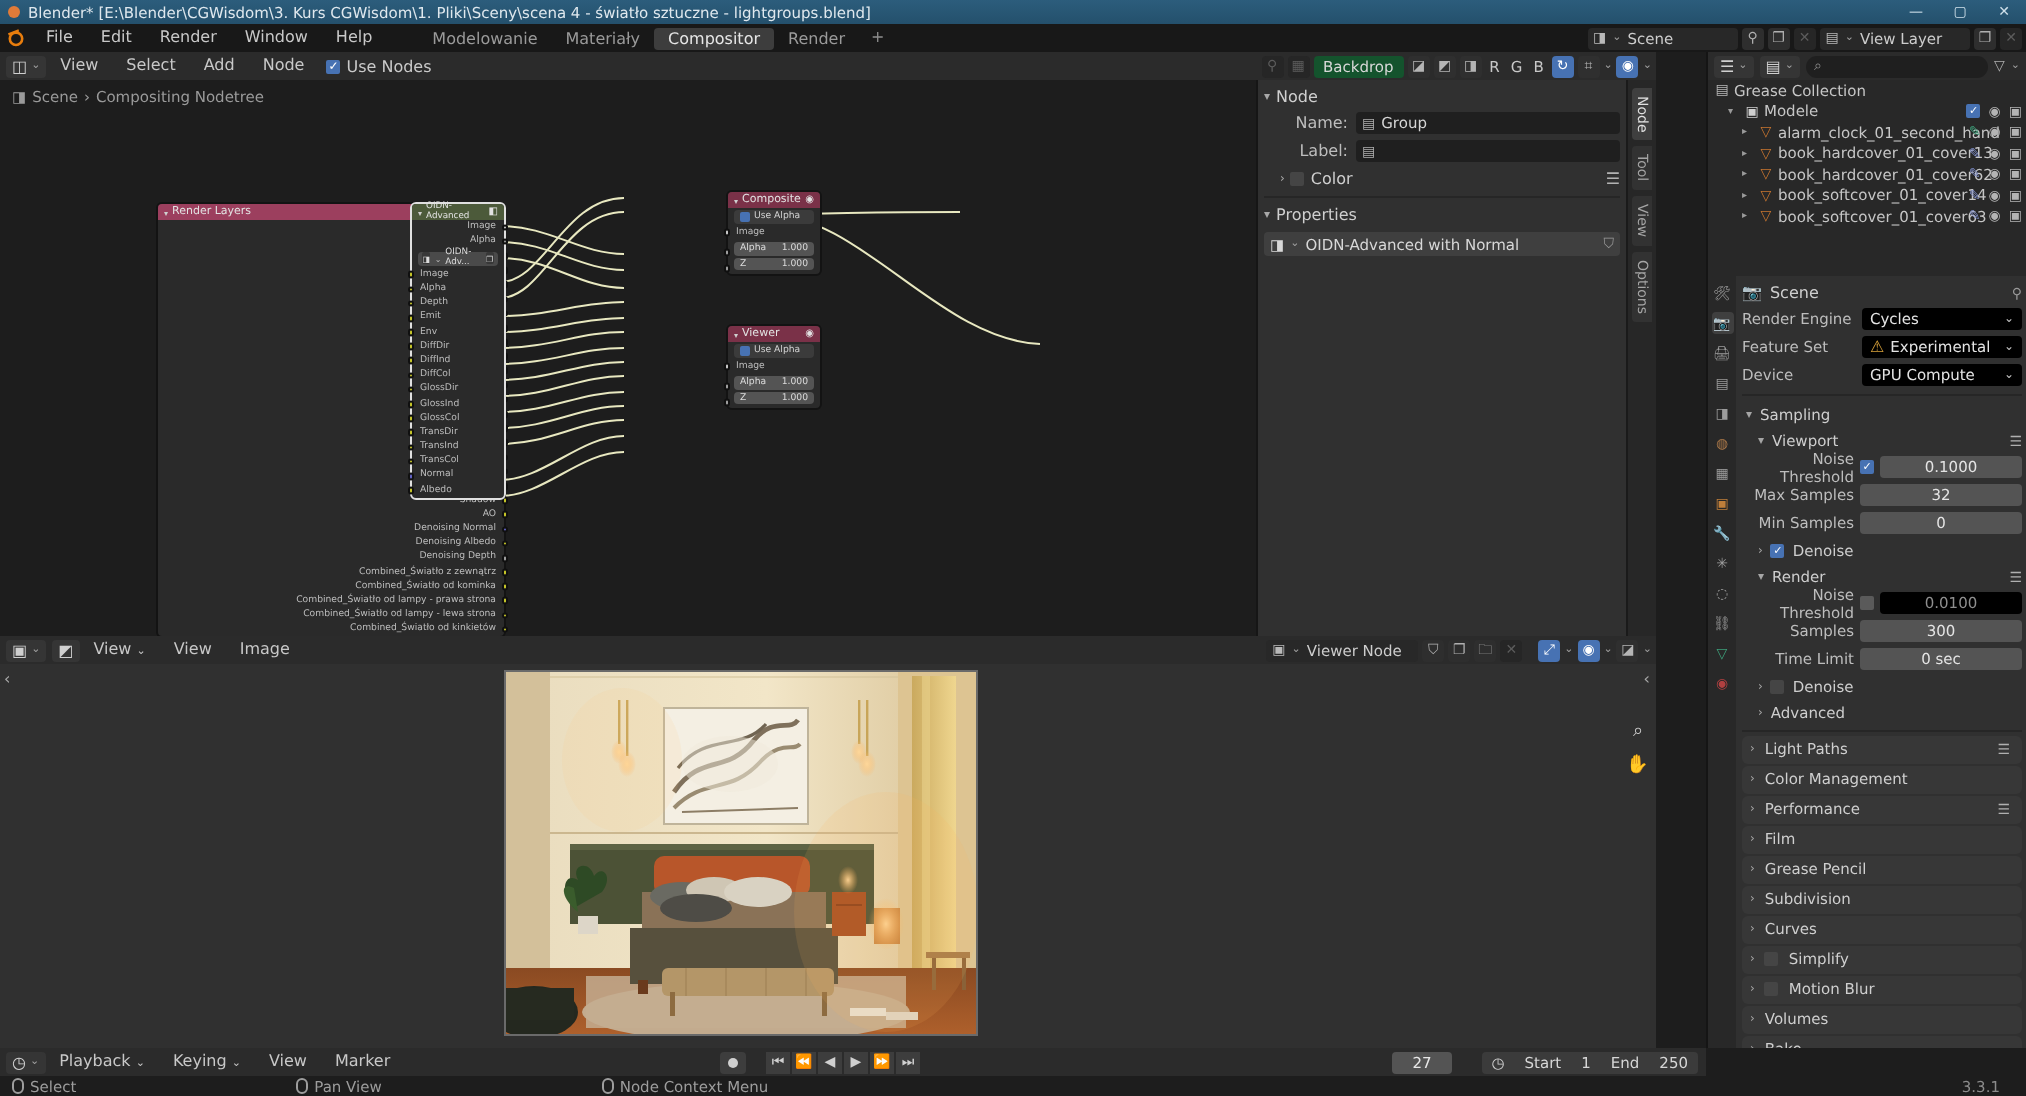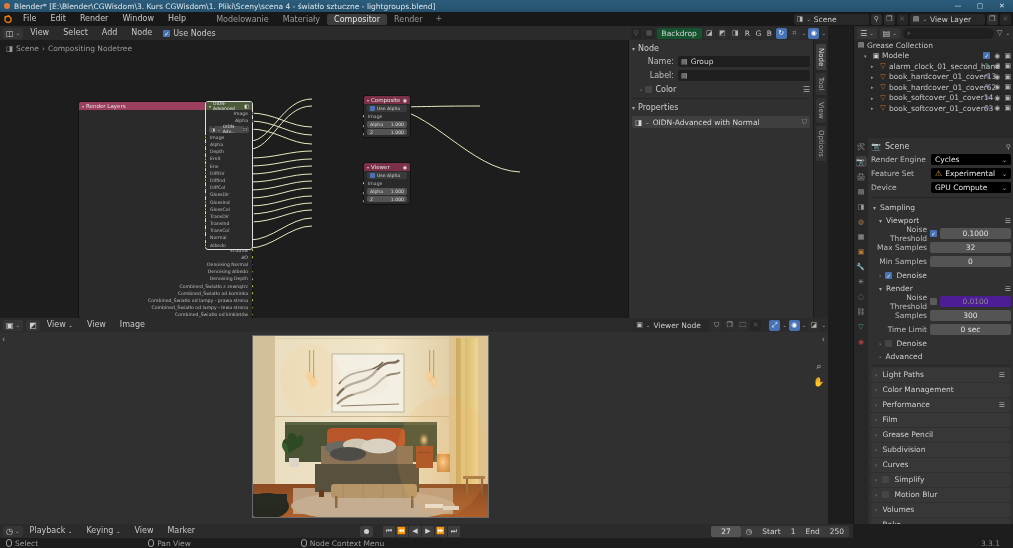--- a/index.html
+++ b/index.html
@@ -222,21 +222,21 @@
   }
   .tl-center {
     position:absolute; left:360px; top:0; height:14px; display:flex; align-items:center; gap:1px;
   }
   .rec-btn { width:13px; height:11px; background:#3d3d3d; border-radius:2px;
              display:flex; align-items:center; justify-content:center; }
   .rec-dot { width:5px;height:5px;border-radius:50%;background:#d0d0d0; }
   .trans-btn { width:12px; height:11px; display:flex; align-items:center; justify-content:center;
                font-size:7px; color:#d0d0d0; background:#3d3d3d; }
   .tl-right {
-    position:absolute; right:0; top:0; height:14px; display:flex; align-items:center; gap:0; padding-right:4px;
+    position:absolute; right:0; top:0; height:14px; display:flex; align-items:center; gap:15px; padding-right:4px;
   }
   .frame-field { height:11px; background:#545454; border-radius:2px; padding:0 10px;
                  display:flex; align-items:center; font-size:7.5px; color:#e8e8e8; }
   .se-group { height:11px; background:#3b3b3b; border-radius:2px; display:flex;
               align-items:center; gap:0; font-size:7.5px; color:#d6d6d6; }
   .se-group span { padding:0 5px; }
 
   
   .statusbar {
     position:absolute; left:0; top:538px; width:1013px; height:10px;
@@ -299,21 +299,21 @@
   .pfield .chev { font-size:6px; color:#c2c2c2; }
   .pfield .warn { color:#d8a13a; margin-right:3px; font-size:8px; }
   .pvalue-row {
     display:flex; align-items:center; height:13px; gap:3px; margin-bottom:1px;
   }
   .pvlabel { width:56px; text-align:right; font-size:7.5px; color:#bdbdbd; }
   .pvfield {
     flex:1; height:11px; background:#545454; border-radius:2px; display:flex;
     align-items:center; justify-content:center; font-size:7.5px; color:#e4e4e4;
   }
-  .pvfield.dim { background:#4c1d95; color:#8e8e8e; }
+  .pvfield.dim { background:#000000; color:#8e8e8e; }
   .sec-hdr {
     display:flex; align-items:center; gap:4px; height:13px; font-size:7.5px; color:#cecece;
     padding-left:2px;
   }
   .sec-hdr .caret { font-size:6px; color:#a5a5a5; }
   .sec-hdr .dots { margin-left:auto; font-size:7px; color:#b0b0b0; }
   .panel-closed {
     height:13.5px; background:#373737; border-radius:3px; margin-bottom:1.5px;
     display:flex; align-items:center; gap:5px; padding-left:4px;
     font-size:7.5px; color:#cfcfcf;

